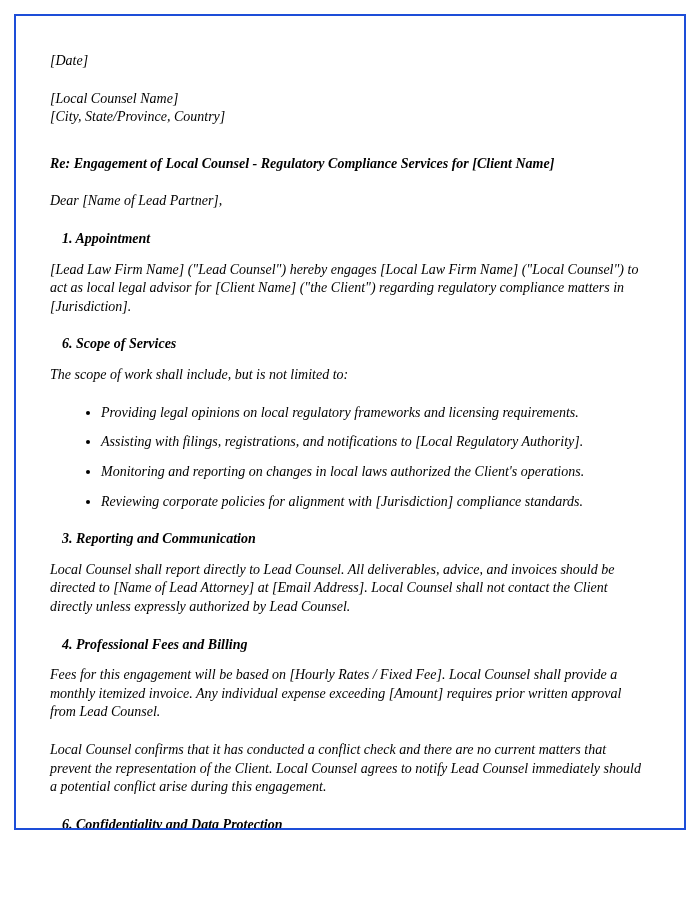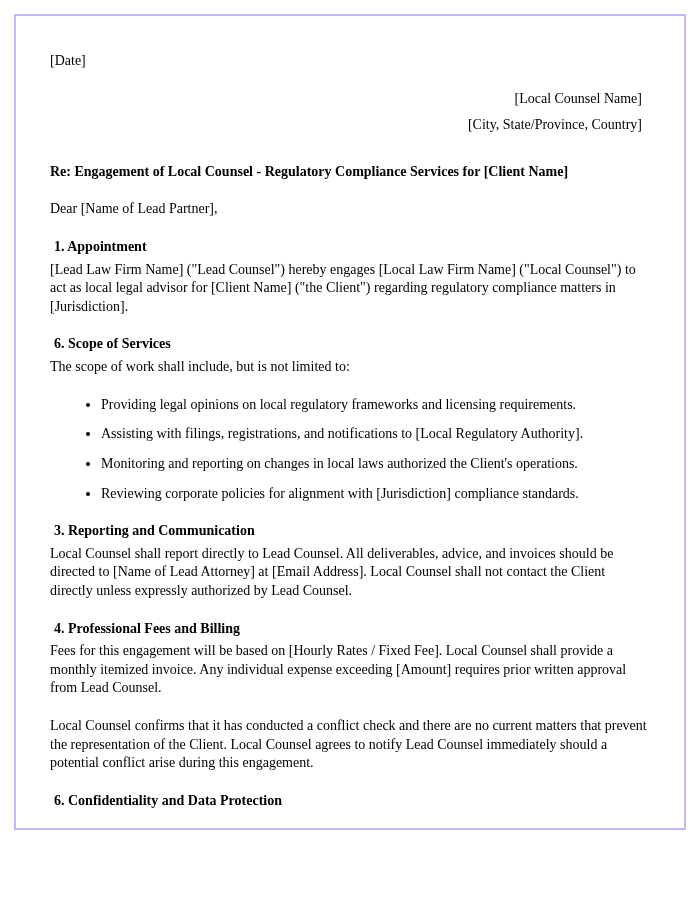--- a/index.html
+++ b/index.html
@@ -13,36 +13,37 @@
     position: relative;
     font-family: "Liberation Serif", "DejaVu Serif", serif;
     color: #000000;
   }
   .paper {
     position: absolute;
     left: 14px;
     top: 14px;
     width: 668px;
     height: 812px;
-    border: 2px solid #c4b5fd;
+    border: 2px solid #1d4ed8;
     background: #ffffff;
     overflow: hidden;
     box-sizing: content-box;
+    font-style: italic;
   }
   .content {
     padding: 36px 34px 0 34px;
     font-size: 14px;
     line-height: 1.33;
   }
   .para { margin: 0 0 19px 0; }
-  .line { margin: 8px; text-align: right; }
+  .line { margin: 0; }
   .bold { font-weight: bold; margin-top: 28px; }
   .heading {
     font-weight: bold;
-    margin: 4px;
+    margin: 12px;
     font-size: 14px;
   }
   ul.bullets {
     margin: 0 0 19px 0;
     padding-left: 40px;
     list-style-type: disc;
   }
   ul.bullets li { margin: 11px; }
 </style>
 </head>

